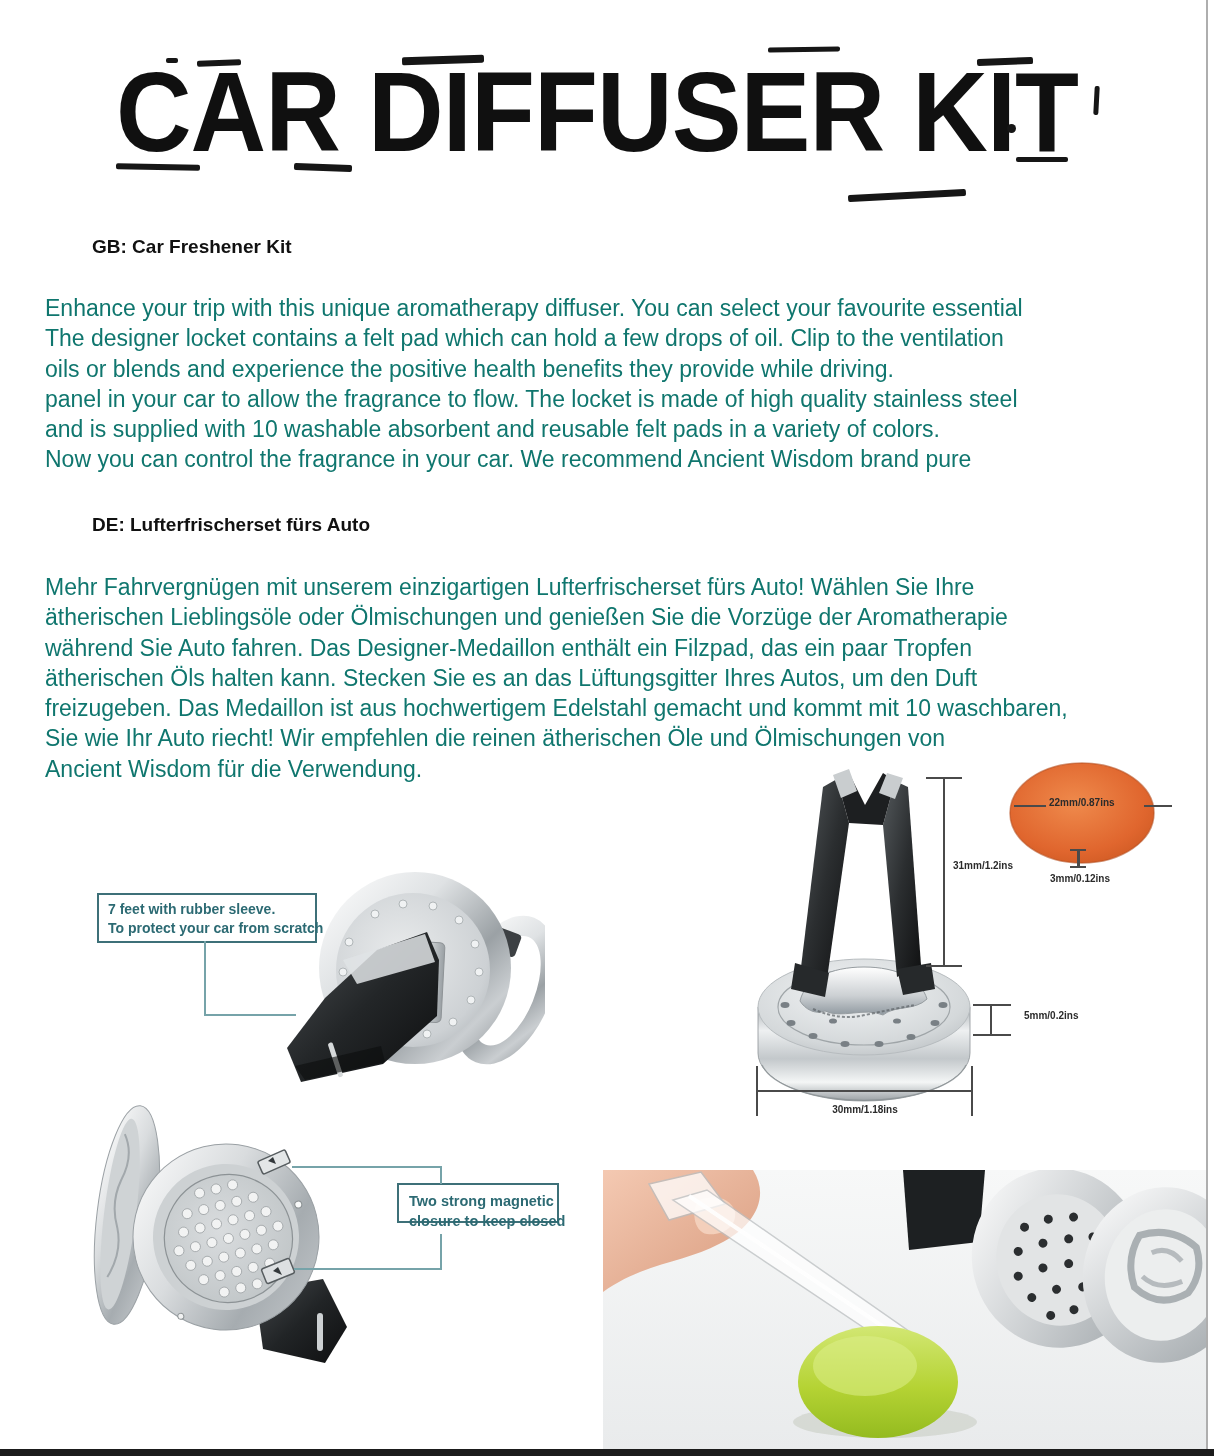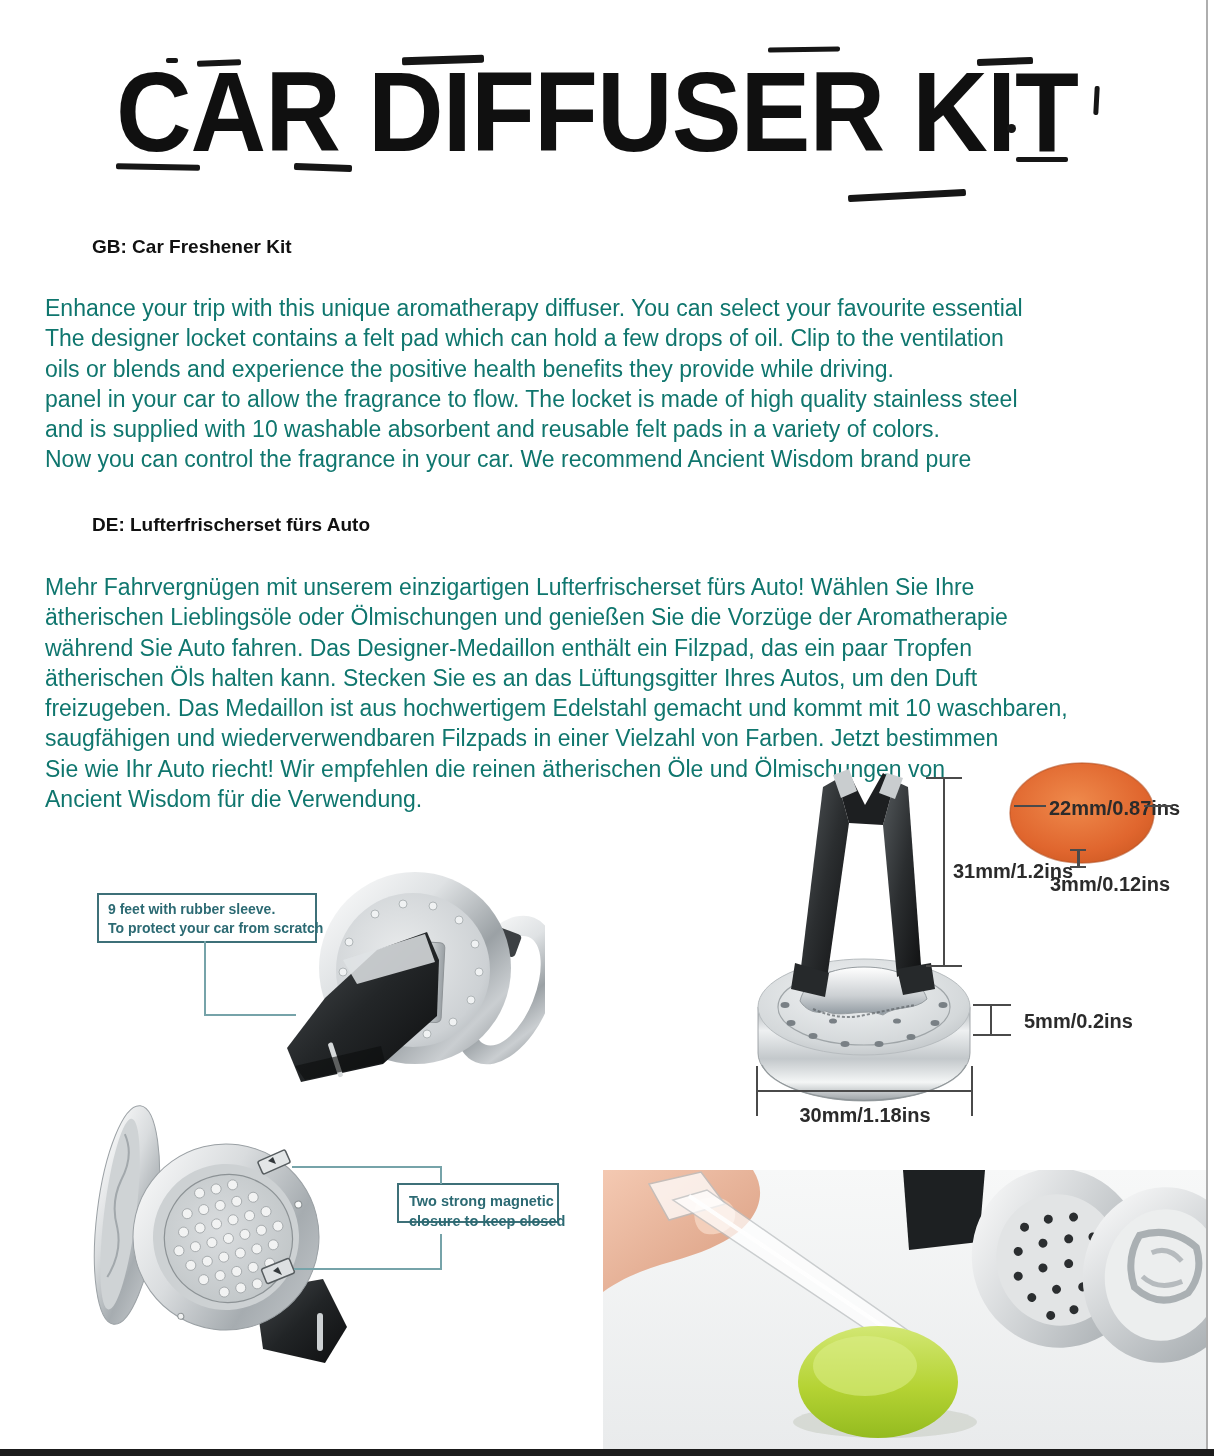--- a/index.html
+++ b/index.html
@@ -29,21 +29,21 @@
     position:absolute; background:#fff; border:2px solid #3d7078; color:#2c6a73;
     font-weight:bold; box-sizing:border-box;
   }
   .callout .tline { line-height:1.38; white-space:nowrap; }
   .callout-feet { left:97px; top:893px; width:220px; height:50px; font-size:14px; padding:5px 0 0 9px; }
   .callout-magnet { left:397px; top:1183px; width:162px; height:40px; font-size:14.5px; padding:6px 0 0 10px; }
   .connector { position:absolute; background:#76a3a9; }
 
   
   .dline { position:absolute; background:#4a4a4a; }
-  .dlabel { position:absolute; font-size:20px; font-weight:bold; color:#2b2b2b; white-space:nowrap; }
+  .dlabel { position:absolute; font-size:10px; font-weight:bold; color:#2b2b2b; white-space:nowrap; }
 
   
   .photo { position:absolute; }
   svg { display:block; }
 </style>
 </head>
 <body>
 
 <div class="title">CAR DIFFUSER KIT</div>
 
@@ -69,21 +69,20 @@
     <div class="tline">Now you can control the fragrance in your car. We recommend Ancient Wisdom brand pure</div>
   </div>
 
 <div class="heading" style="top:514px;">DE: Lufterfrischerset fürs Auto</div>
 <div class="para" style="top:547px;">
     <div class="tline">Mehr Fahrvergnügen mit unserem einzigartigen Lufterfrischerset fürs Auto! Wählen Sie Ihre</div>
     <div class="tline">ätherischen Lieblingsöle oder Ölmischungen und genießen Sie die Vorzüge der Aromatherapie</div>
     <div class="tline">während Sie Auto fahren. Das Designer-Medaillon enthält ein Filzpad, das ein paar Tropfen</div>
     <div class="tline">ätherischen Öls halten kann. Stecken Sie es an das Lüftungsgitter Ihres Autos, um den Duft</div>
     <div class="tline">freizugeben. Das Medaillon ist aus hochwertigem Edelstahl gemacht und kommt mit 10 waschbaren,</div>
-    <div class="tline">saugfähigen und wiederverwendbaren Filzpads in einer Vielzahl von Farben. Jetzt bestimmen</div>
     <div class="tline">Sie wie Ihr Auto riecht! Wir empfehlen die reinen ätherischen Öle und Ölmischungen von</div>
     <div class="tline">Ancient Wisdom für die Verwendung.</div>
   </div>
 
 <div class="photo" style="left:285px;top:866px;width:260px;height:232px;">
 <svg width="260" height="232" viewBox="0 0 260 232">
   <defs>
     <linearGradient id="chromeA" x1="0" y1="0" x2="1" y2="1">
       <stop offset="0" stop-color="#ffffff"></stop>
           <stop offset="0.35" stop-color="#dfe2e4"></stop>
@@ -136,21 +135,21 @@
   <rect x="126" y="76" width="32" height="80" rx="5" transform="rotate(3 142 116)" fill="url(#blockA)" stroke="#8f9497"></rect>
 
   <path d="M142 66 L154 94 L152 150 L98 198 L16 216 L2 182 L40 132 L92 84 Z" fill="url(#darkA)"></path>
   <path d="M58 94 L140 68 L150 96 L72 118 Z" fill="#dfe3e5" opacity="0.85"></path>
   <rect x="48" y="176" width="5" height="36" rx="2" transform="rotate(-18 50 194)" fill="#d6d9da"></rect>
   <path d="M10 200 L96 180 L100 196 L20 214 Z" fill="#0c0d0e" opacity="0.6"></path>
 </svg>
 </div>
 
 <div class="callout callout-feet">
-    <div class="tline">9 feet with rubber sleeve.</div>
+    <div class="tline">7 feet with rubber sleeve.</div>
     <div class="tline">To protect your car from scratch</div>
   </div>
 <div class="connector" style="left:204px;top:941px;width:2px;height:74px;"></div>
 <div class="connector" style="left:204px;top:1014px;width:92px;height:2px;"></div>
 
 <div class="photo" style="left:745px;top:765px;width:230px;height:345px;">
 <svg width="230" height="345" viewBox="0 0 230 345">
   <defs>
     <linearGradient id="sideB" x1="0" y1="0" x2="0" y2="1">
       <stop offset="0" stop-color="#aeb4b8"></stop>

